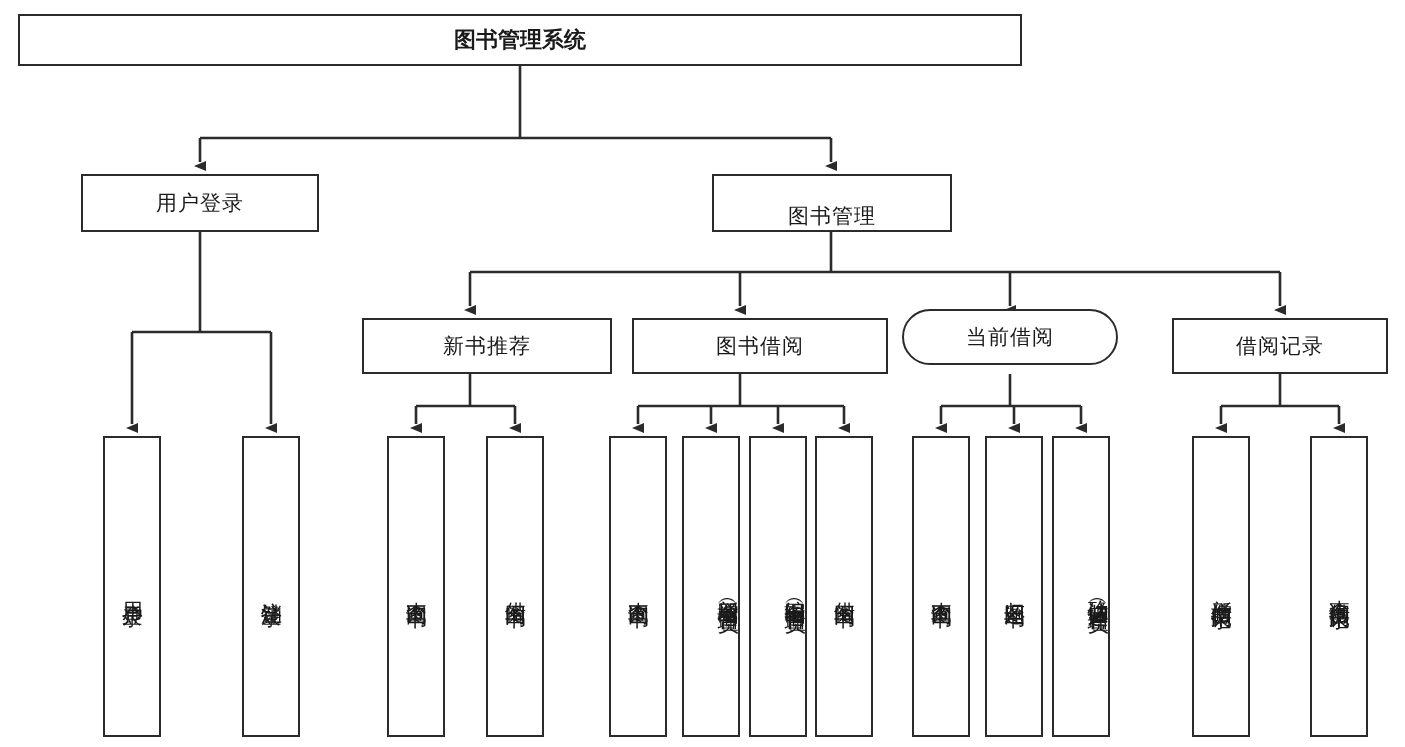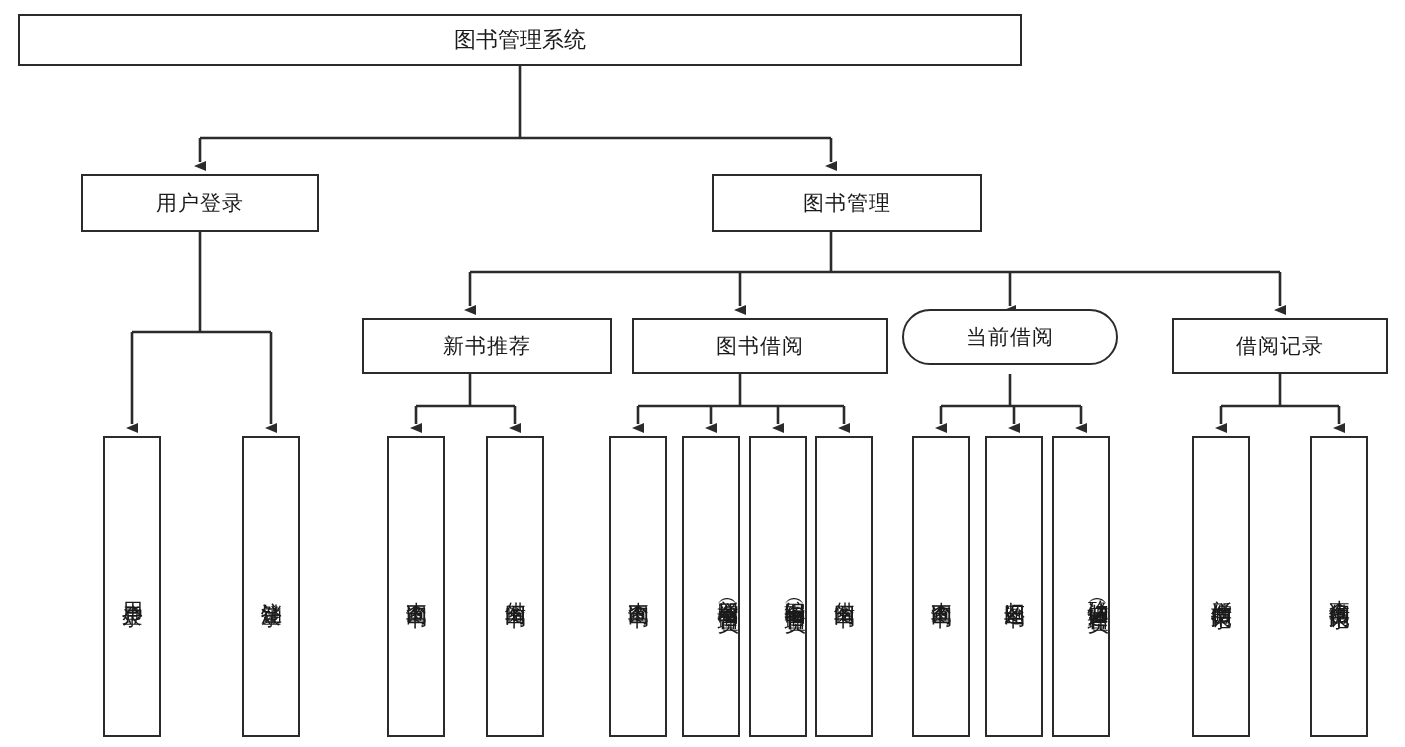--- a/index.html
+++ b/index.html
@@ -109,29 +109,29 @@
         <path d="M941,406 L941,424" marker-end="url(#arrow)"></path>
         <path d="M1014,406 L1014,424" marker-end="url(#arrow)"></path>
         <path d="M1081,406 L1081,424" marker-end="url(#arrow)"></path>
         <path d="M1280,374 L1280,406"></path>
         <path d="M1221,406 L1339,406"></path>
         <path d="M1221,406 L1221,424" marker-end="url(#arrow)"></path>
         <path d="M1339,406 L1339,424" marker-end="url(#arrow)"></path>
       </g>
   </svg>
 
-  <div class="node root" id="node-root" style="left: 18px; top: 14px; width: 1004px; height: 52px;">
+  <div class="node root" id="node-root" style="left: 18px; top: 14px; width: 1004px; height: 52px; font-weight: bold;">
     <span class="label">图书管理系统</span>
   </div>
 
   <div id="level2-layer">
       <div class="node horiz" style="left: 81px; top: 174px; width: 238px; height: 58px;">
         <span class="label">用户登录</span>
       </div>
-      <div class="node horiz" style="left: 712px; top: 174px; width: 270px; height: 58px;">
+      <div class="node horiz" style="left: 712px; top: 174px; width: 240px; height: 58px; align-items: flex-end;">
         <span class="label">图书管理</span>
       </div>
     </div>
   <div id="level3-layer">
       <div class="node horiz" style="left: 362px; top: 318px; width: 250px; height: 56px;">
         <span class="label">新书推荐</span>
       </div>
       <div class="node horiz" style="left: 632px; top: 318px; width: 256px; height: 56px;">
         <span class="label">图书借阅</span>
       </div>

